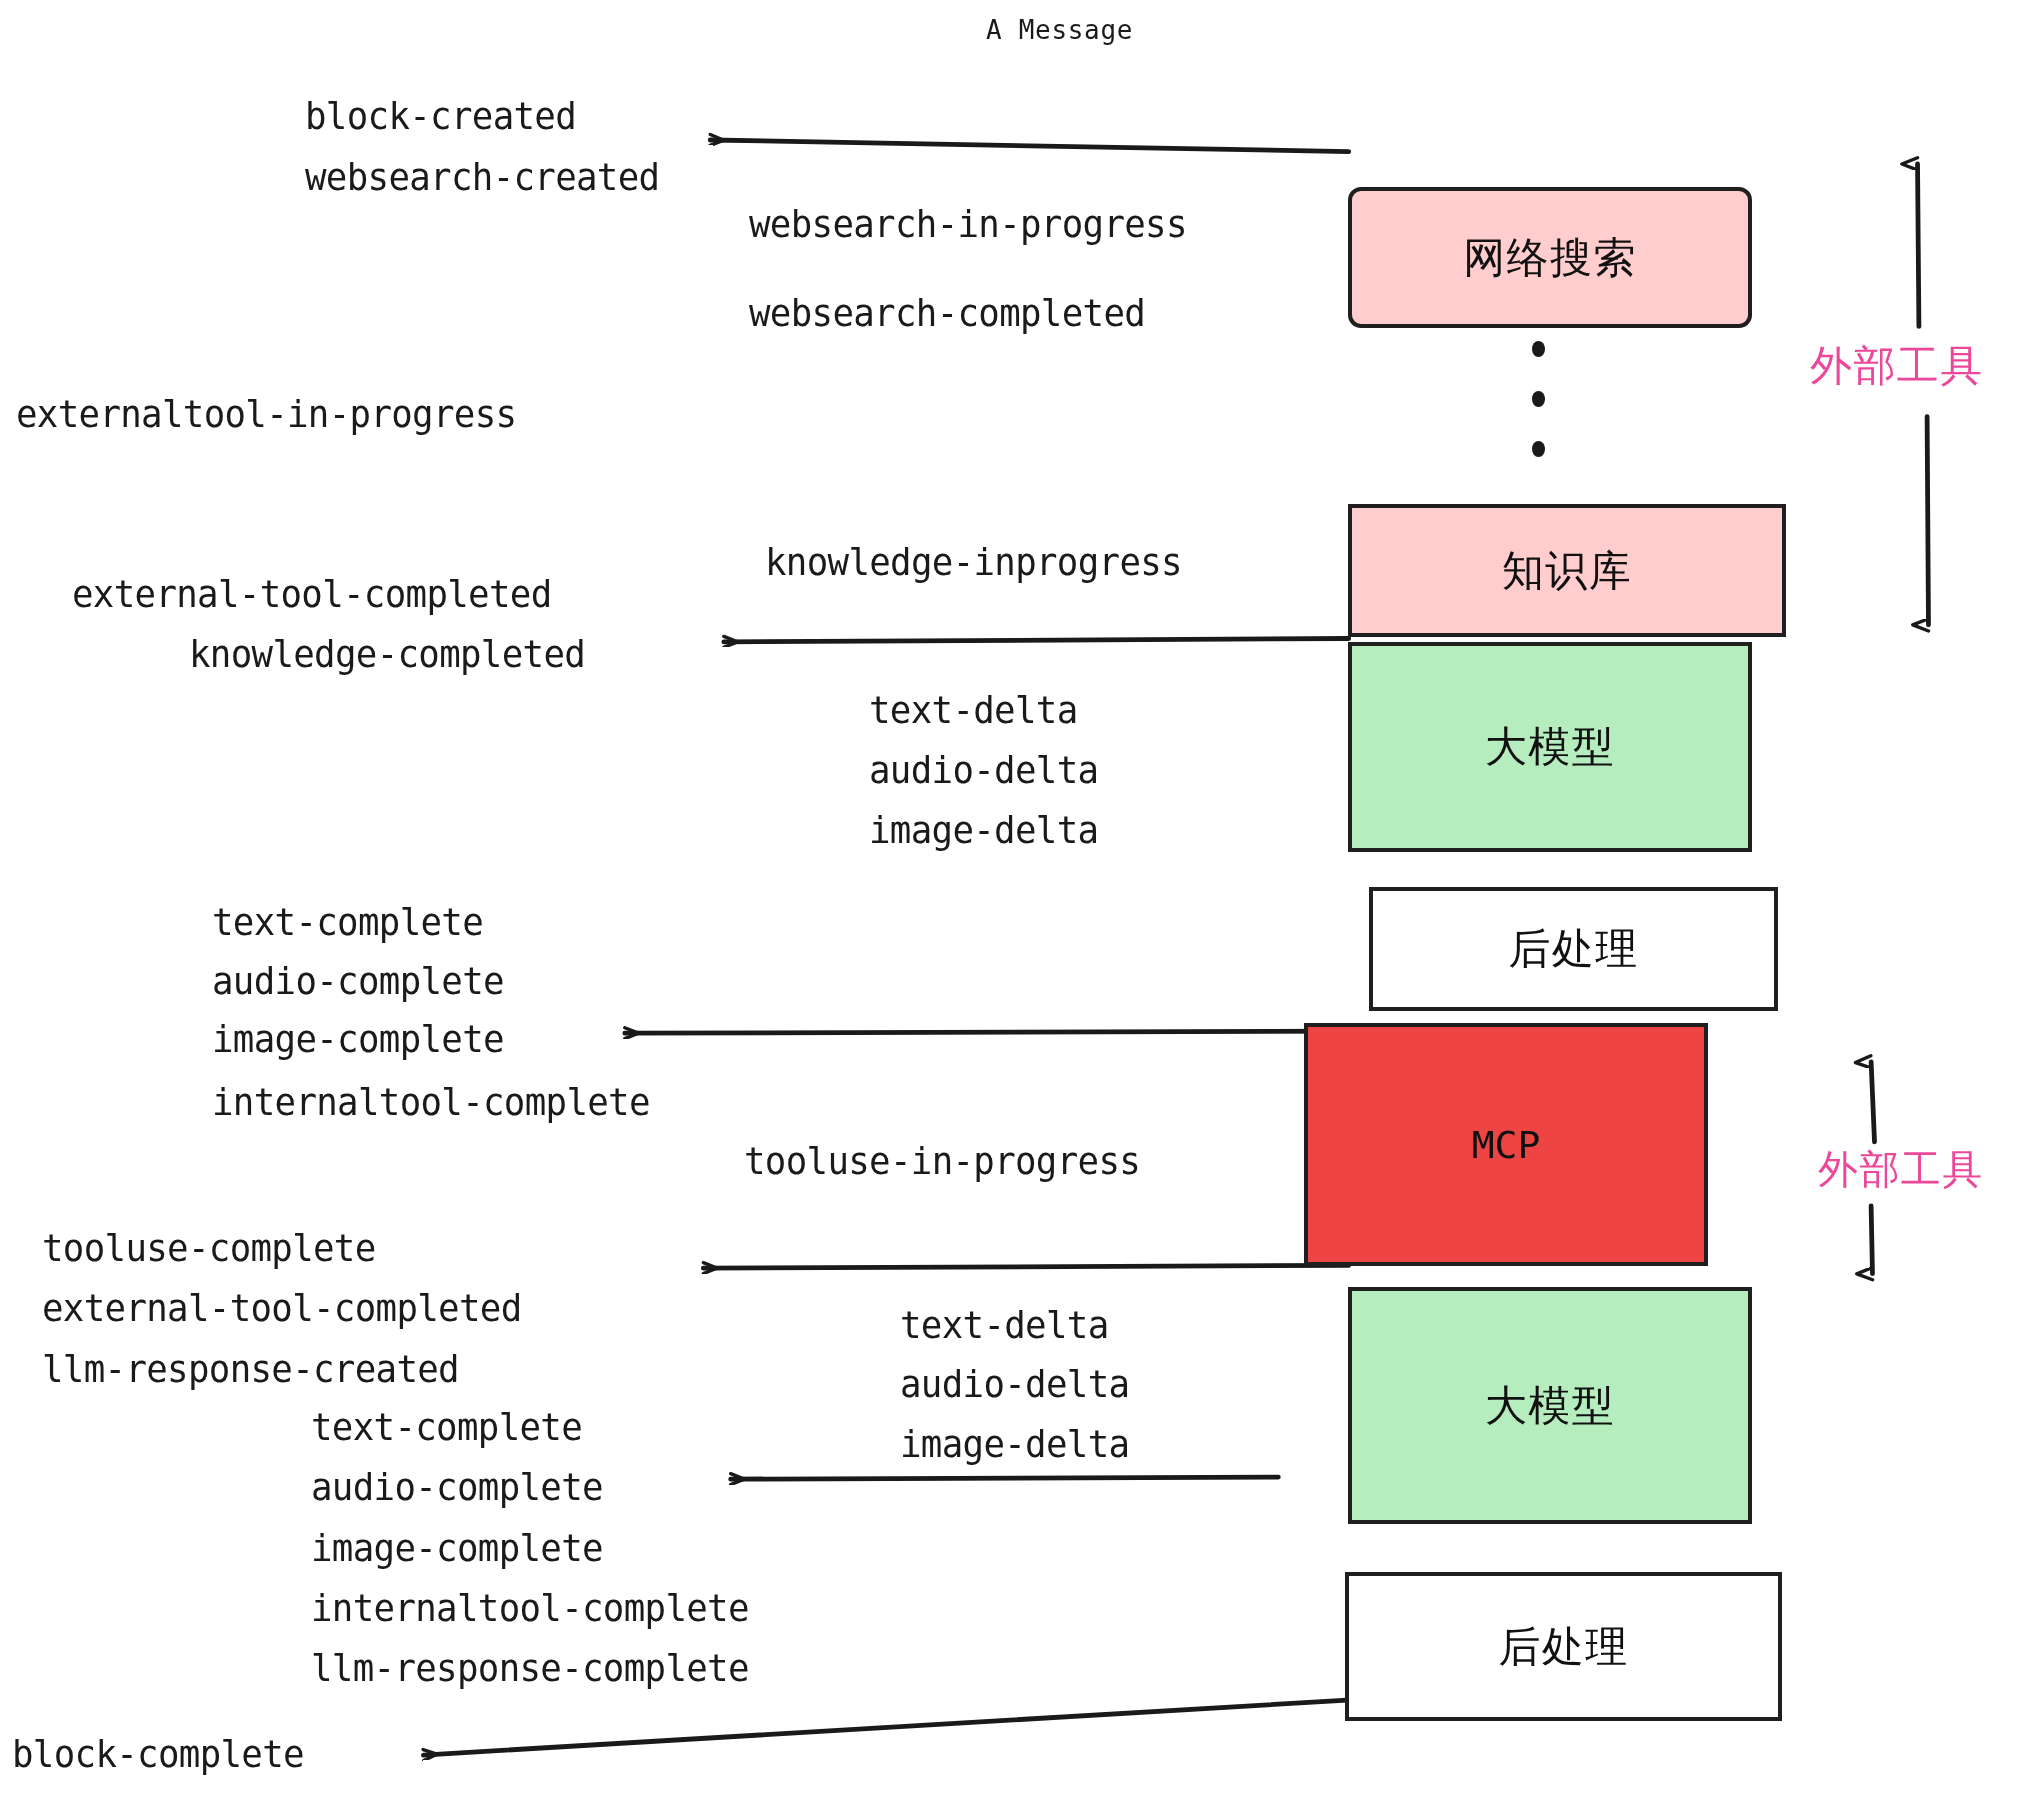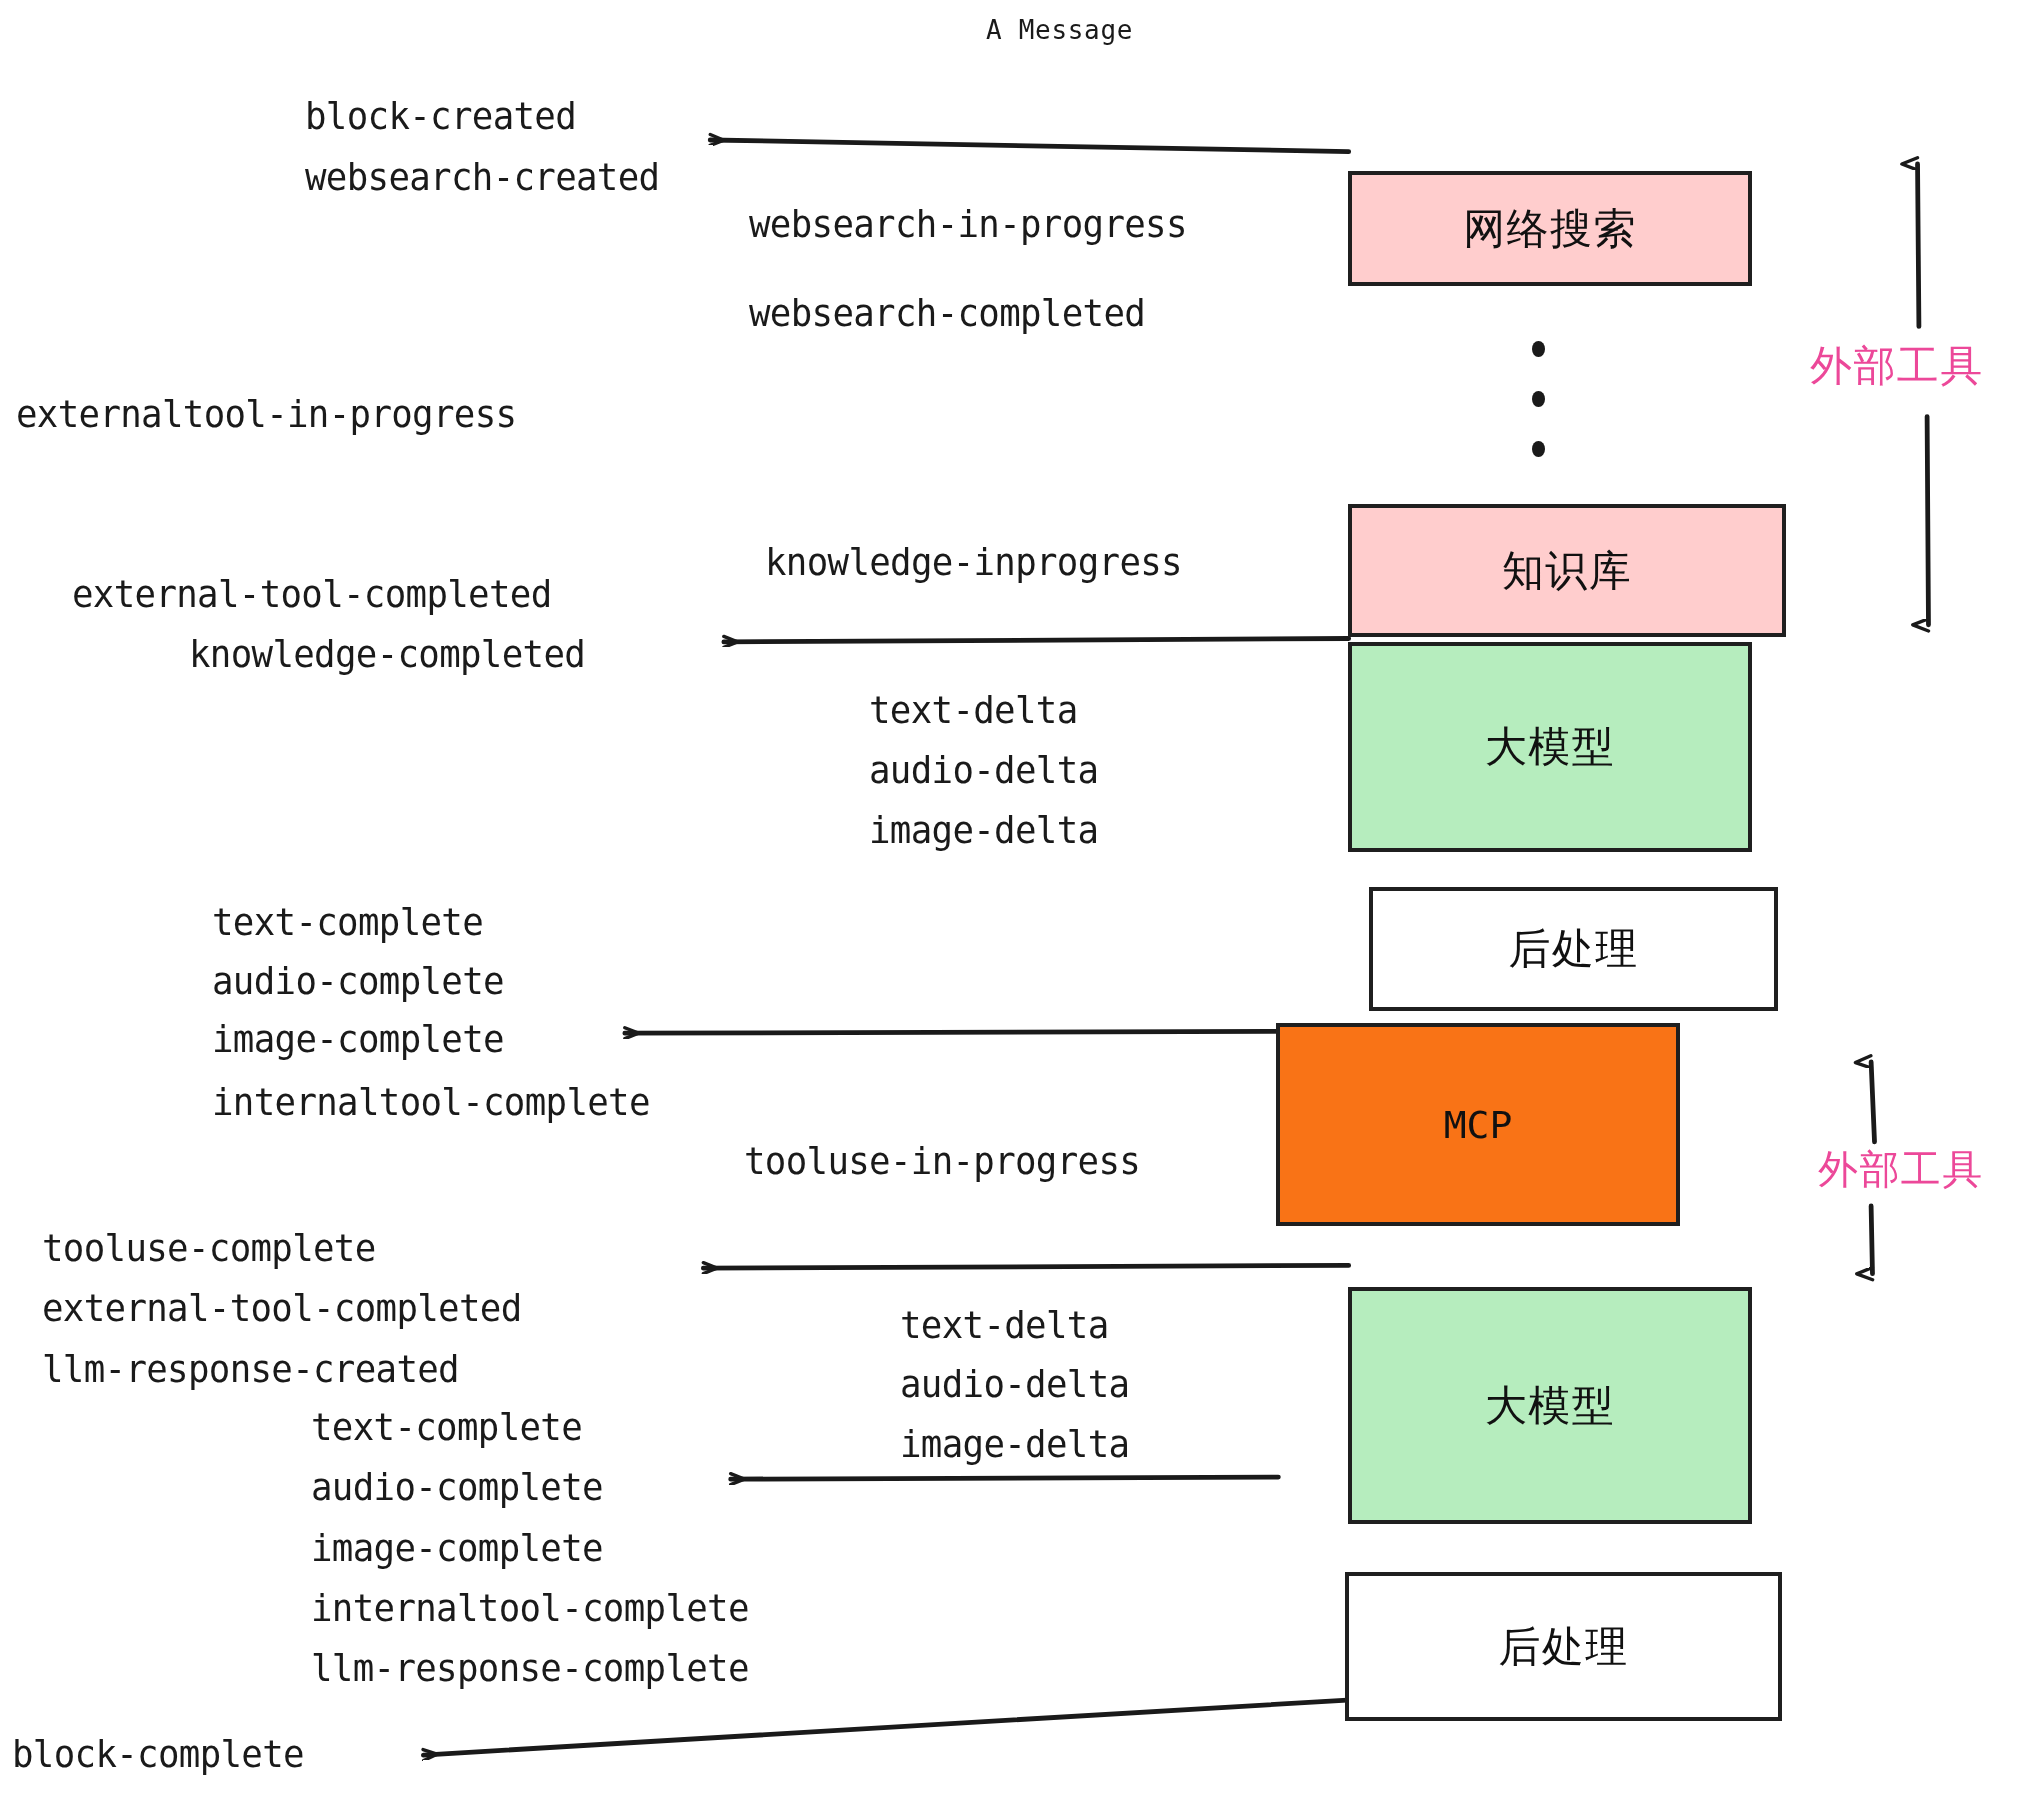--- a/index.html
+++ b/index.html
@@ -140,21 +140,21 @@
       <path d="M2810,478 L2808,240" stroke="#1a1a1a" stroke-width="7" fill="none" marker-end="url(#ahu)" stroke-linecap="round"></path>
       <path d="M2822,610 L2824,915" stroke="#1a1a1a" stroke-width="7" fill="none" marker-end="url(#ahd)" stroke-linecap="round"></path>
     </g>
 
     <g>
       <path d="M2745,1672 L2740,1555" stroke="#1a1a1a" stroke-width="7" fill="none" marker-end="url(#ahu)" stroke-linecap="round"></path>
       <path d="M2740,1766 L2742,1865" stroke="#1a1a1a" stroke-width="7" fill="none" marker-end="url(#ahd)" stroke-linecap="round"></path>
     </g>
   </svg>
 
-  <div class="box" style="left:1348px; top:171px; width:404px; height:115px; background:#ffcdcd;">
+  <div class="box" style="left:1348px; top:187px; width:404px; height:141px; background:#ffcdcd;border-radius:13px;">
     <span>网络搜索</span>
   </div>
 
   <div class="vdots" style="left:1530px; top:341px; width:16.4px; height:116px;">
     <i></i>
       <i></i>
       <i></i>
   </div>
 
   <div class="box" style="left:1348px; top:504px; width:438px; height:133px; background:#ffcdcd;">
@@ -162,21 +162,21 @@
   </div>
 
   <div class="box" style="left:1348px; top:642px; width:404px; height:210px; background:#b6edbe;">
     <span>大模型</span>
   </div>
 
   <div class="box" style="left:1369px; top:887px; width:409px; height:124px; background:#ffffff;">
     <span>后处理</span>
   </div>
 
-  <div class="box mono" style="left:1276px; top:1023px; width:404px; height:203px; background:#f97316;">
+  <div class="box mono" style="left:1304px; top:1023px; width:404px; height:243px; background:#ef4444;">
     <span>MCP</span>
   </div>
 
   <div class="box" style="left:1348px; top:1287px; width:404px; height:237px; background:#b6edbe;">
     <span>大模型</span>
   </div>
 
   <div class="box" style="left:1345px; top:1572px; width:437px; height:149px; background:#ffffff;">
     <span>后处理</span>
   </div>

